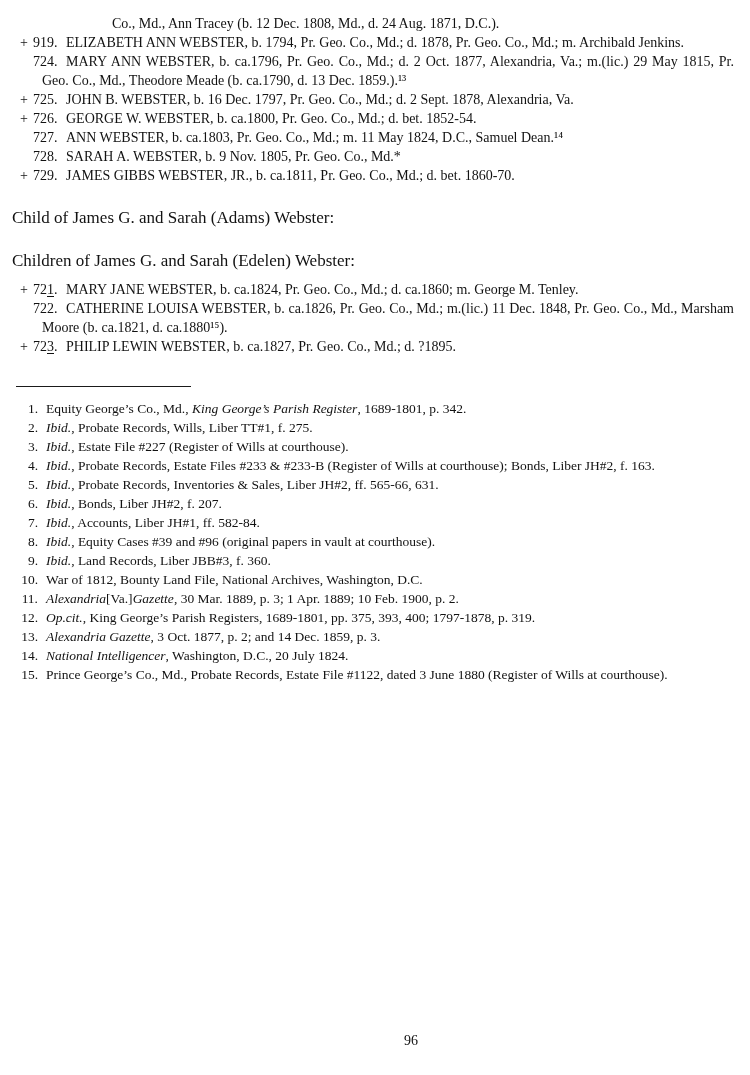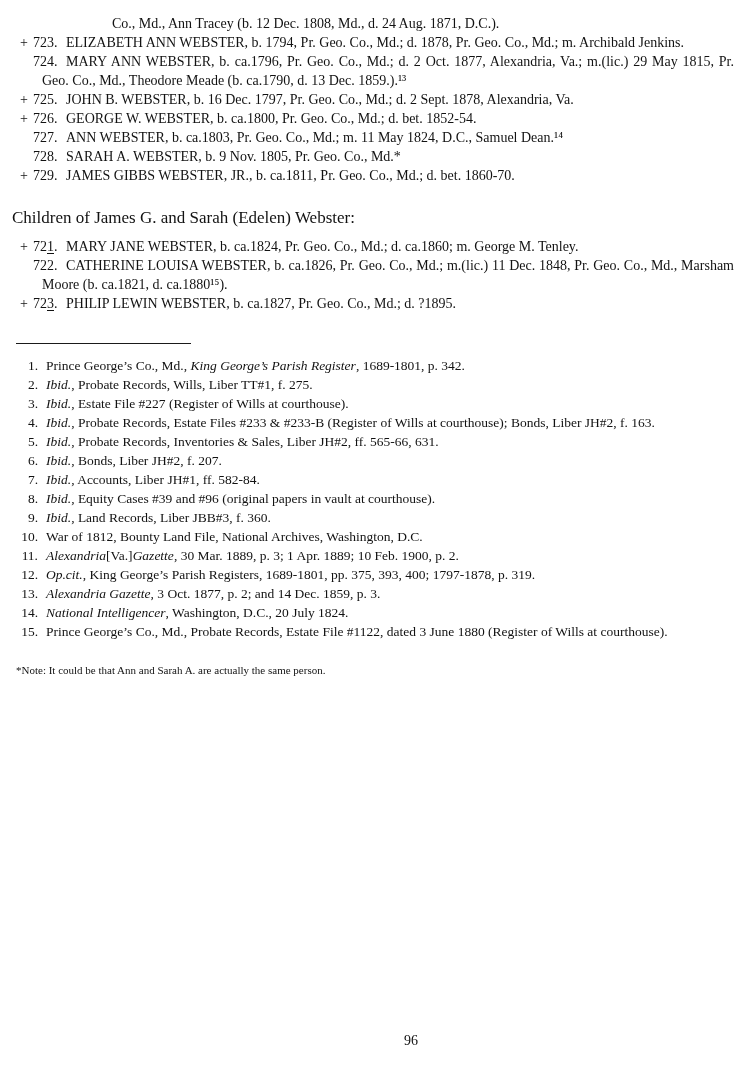--- a/index.html
+++ b/index.html
@@ -54,41 +54,42 @@
     font-size:14px;
     padding-left:36px;
   }
 </style>
 </head>
 <body>
 
 <div class="doc">
   <div class="cont-line">Co., Md., Ann Tracey (b. 12 Dec. 1808, Md., d. 24 Aug. 1871, D.C.).</div>
   <div id="top-entries">
-      <div class="entry"><span class="plus">+</span><span class="num">723.</span><span>ELIZABETH ANN WEBSTER, b. 1794, Pr. Geo. Co., Md.; d. 1878, Pr. Geo. Co., Md.; m. Archibald Jenkins.</span></div>
+      <div class="entry"><span class="plus">+</span><span class="num">919.</span><span>ELIZABETH ANN WEBSTER, b. 1794, Pr. Geo. Co., Md.; d. 1878, Pr. Geo. Co., Md.; m. Archibald Jenkins.</span></div>
       <div class="entry"><span class="plus"></span><span class="num">724.</span><span>MARY ANN WEBSTER, b. ca.1796, Pr. Geo. Co., Md.; d. 2 Oct. 1877, Alexandria, Va.; m.(lic.) 29 May 1815, Pr. Geo. Co., Md., Theodore Meade (b. ca.1790, d. 13 Dec. 1859.).¹³</span></div>
       <div class="entry"><span class="plus">+</span><span class="num">725.</span><span>JOHN B. WEBSTER, b. 16 Dec. 1797, Pr. Geo. Co., Md.; d. 2 Sept. 1878, Alexandria, Va.</span></div>
       <div class="entry"><span class="plus">+</span><span class="num">726.</span><span>GEORGE W. WEBSTER, b. ca.1800, Pr. Geo. Co., Md.; d. bet. 1852-54.</span></div>
       <div class="entry"><span class="plus"></span><span class="num">727.</span><span>ANN WEBSTER, b. ca.1803, Pr. Geo. Co., Md.; m. 11 May 1824, D.C., Samuel Dean.¹⁴</span></div>
       <div class="entry"><span class="plus"></span><span class="num">728.</span><span>SARAH A. WEBSTER, b. 9 Nov. 1805, Pr. Geo. Co., Md.*</span></div>
       <div class="entry"><span class="plus">+</span><span class="num">729.</span><span>JAMES GIBBS WEBSTER, JR., b. ca.1811, Pr. Geo. Co., Md.; d. bet. 1860-70.</span></div>
     </div>
   <div id="sections">
+      <div class="heading">Child of James G. and Sarah (Adams) Webster:</div>
       <div class="heading">Children of James G. and Sarah (Edelen) Webster:</div>
       <div>
         <div class="entry"><span class="plus">+</span><span class="num">72<span class="u">1</span>.</span><span>MARY JANE WEBSTER, b. ca.1824, Pr. Geo. Co., Md.; d. ca.1860; m. George M. Tenley.</span></div>
         <div class="entry"><span class="plus"></span><span class="num">722.</span><span>CATHERINE LOUISA WEBSTER, b. ca.1826, Pr. Geo. Co., Md.; m.(lic.) 11 Dec. 1848, Pr. Geo. Co., Md., Marsham Moore (b. ca.1821, d. ca.1880¹⁵).</span></div>
         <div class="entry"><span class="plus">+</span><span class="num">72<span class="u">3</span>.</span><span>PHILIP LEWIN WEBSTER, b. ca.1827, Pr. Geo. Co., Md.; d. ?1895.</span></div>
       </div>
     </div>
   <div class="fn-sep"></div>
   <div id="footnotes">
       <div class="fn">
         <span class="fn-num">1.</span>
-        <span class="fn-text"><span>Prince George’s Co., Md., </span><span class="it">King George’s Parish Register</span><span>, 1689-1801, p. 342.</span></span>
+        <span class="fn-text"><span>Equity George’s Co., Md., </span><span class="it">King George’s Parish Register</span><span>, 1689-1801, p. 342.</span></span>
       </div>
       <div class="fn">
         <span class="fn-num">2.</span>
         <span class="fn-text"><span class="it">Ibid.</span><span>, Probate Records, Wills, Liber TT#1, f. 275.</span></span>
       </div>
       <div class="fn">
         <span class="fn-num">3.</span>
         <span class="fn-text"><span class="it">Ibid.</span><span>, Estate File #227 (Register of Wills at courthouse).</span></span>
       </div>
       <div class="fn">
@@ -133,15 +134,14 @@
       </div>
       <div class="fn">
         <span class="fn-num">14.</span>
         <span class="fn-text"><span class="it">National Intelligencer</span><span>, Washington, D.C., 20 July 1824.</span></span>
       </div>
       <div class="fn">
         <span class="fn-num">15.</span>
         <span class="fn-text"><span>Prince George’s Co., Md., Probate Records, Estate File #1122, dated 3 June 1880 (Register of Wills at courthouse).</span></span>
       </div>
     </div>
-  <div class="note">*Note: It could be that Ann and Sarah A. are actually the same person.</div>
 </div>
 <div class="page-num">96</div>
 
 </body></html>

